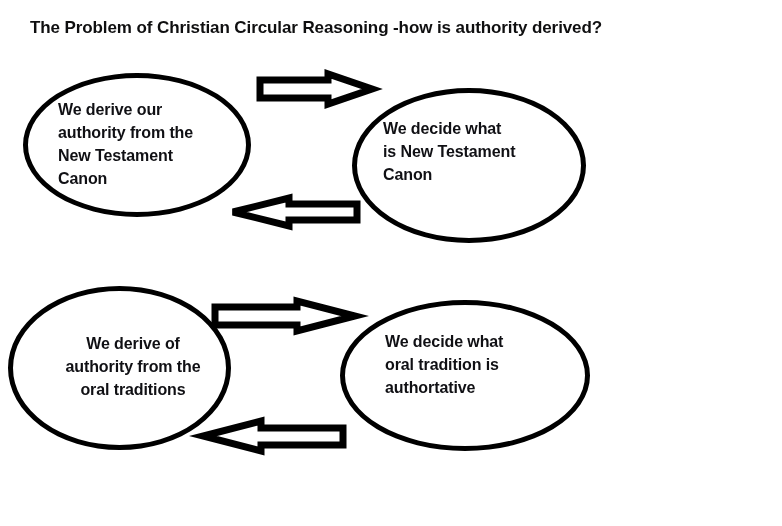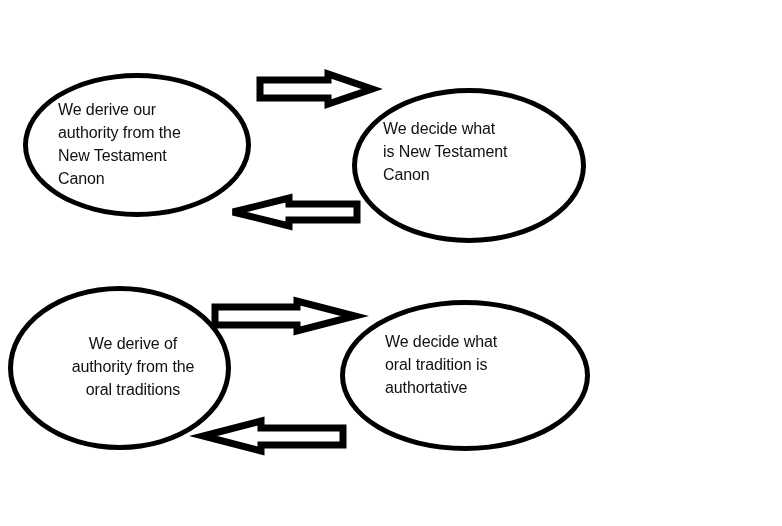--- a/index.html
+++ b/index.html
@@ -33,21 +33,21 @@
     position: absolute;
     box-sizing: border-box;
     border: 5px solid #000000;
     border-radius: 50%;
     background: #ffffff;
     display: block;
   }
   .node-label {
     position: absolute;
     font-size: 16px;
-    font-weight: normal;
+    font-weight: bold;
     line-height: 23px;
     color: #101014;
     letter-spacing: -0.1px;
     white-space: pre-line;
     text-align: left;
   }
   .arrow {
     position: absolute;
   }
   .arrow svg {
@@ -61,20 +61,21 @@
     stroke: #000000;
     stroke-width: 7;
     stroke-linejoin: miter;
   }
 </style>
 </head>
 <body>
 
 <div id="canvas">
 
+  <div id="diagram-title">The Problem of Christian Circular Reasoning -how is authority derived?</div>
 
   <div class="node" style="left:23px; top:73px; width:228px; height:144px;"></div>
   <div class="node-label" style="left:58px; top:98px; width:190px;">We derive our
 authority from the
 New Testament
 Canon</div>
 
   <div class="node" style="left:352px; top:88px; width:234px; height:155px;"></div>
   <div class="node-label" style="left:383px; top:117px; width:195px;">We decide what
 is New Testament

